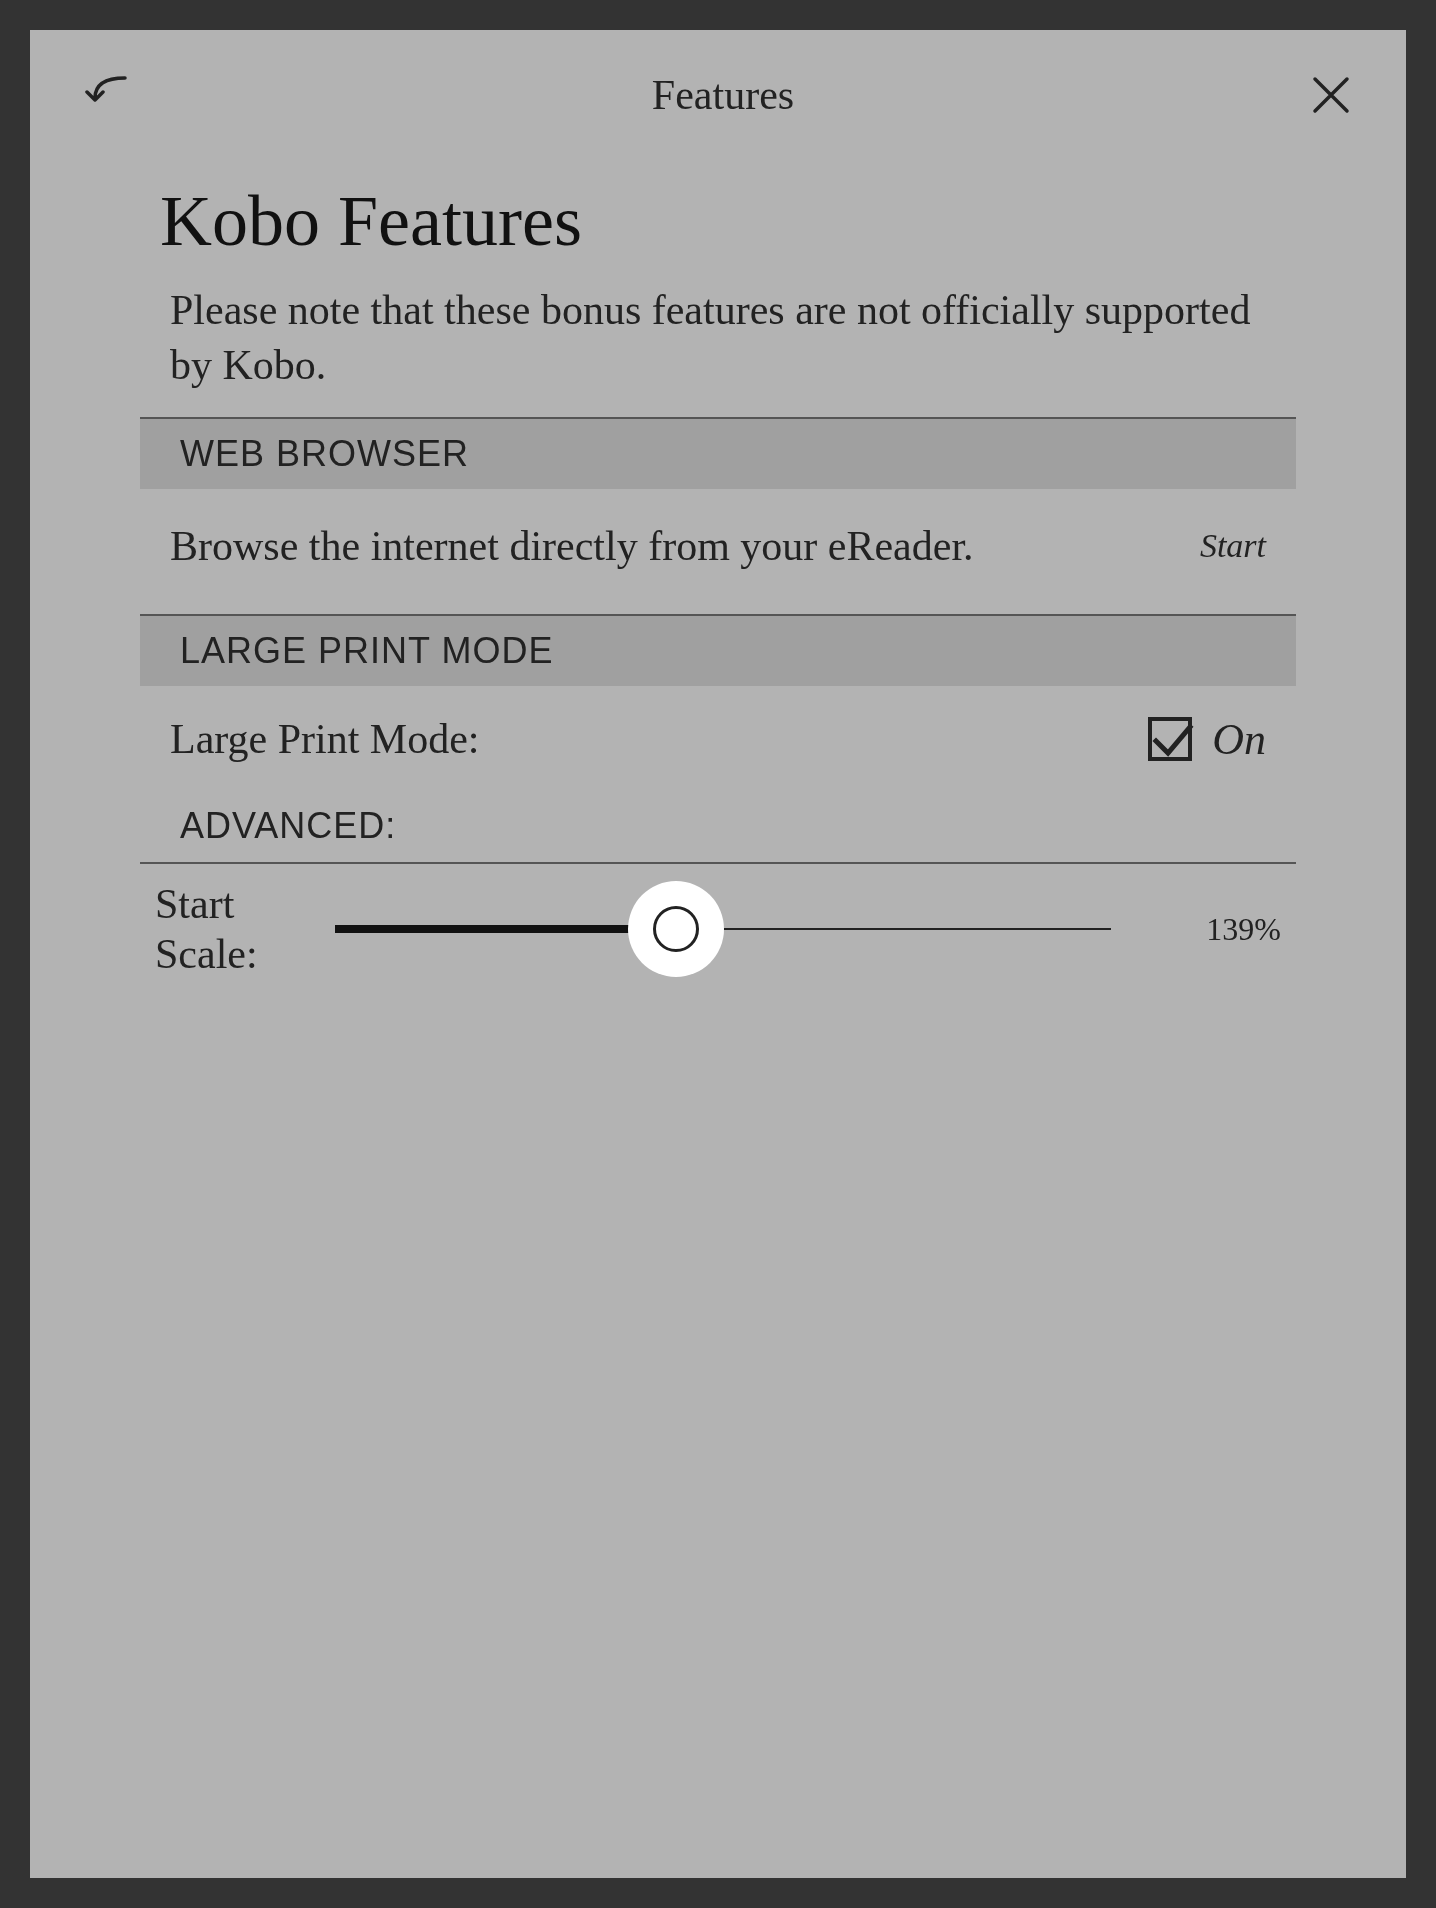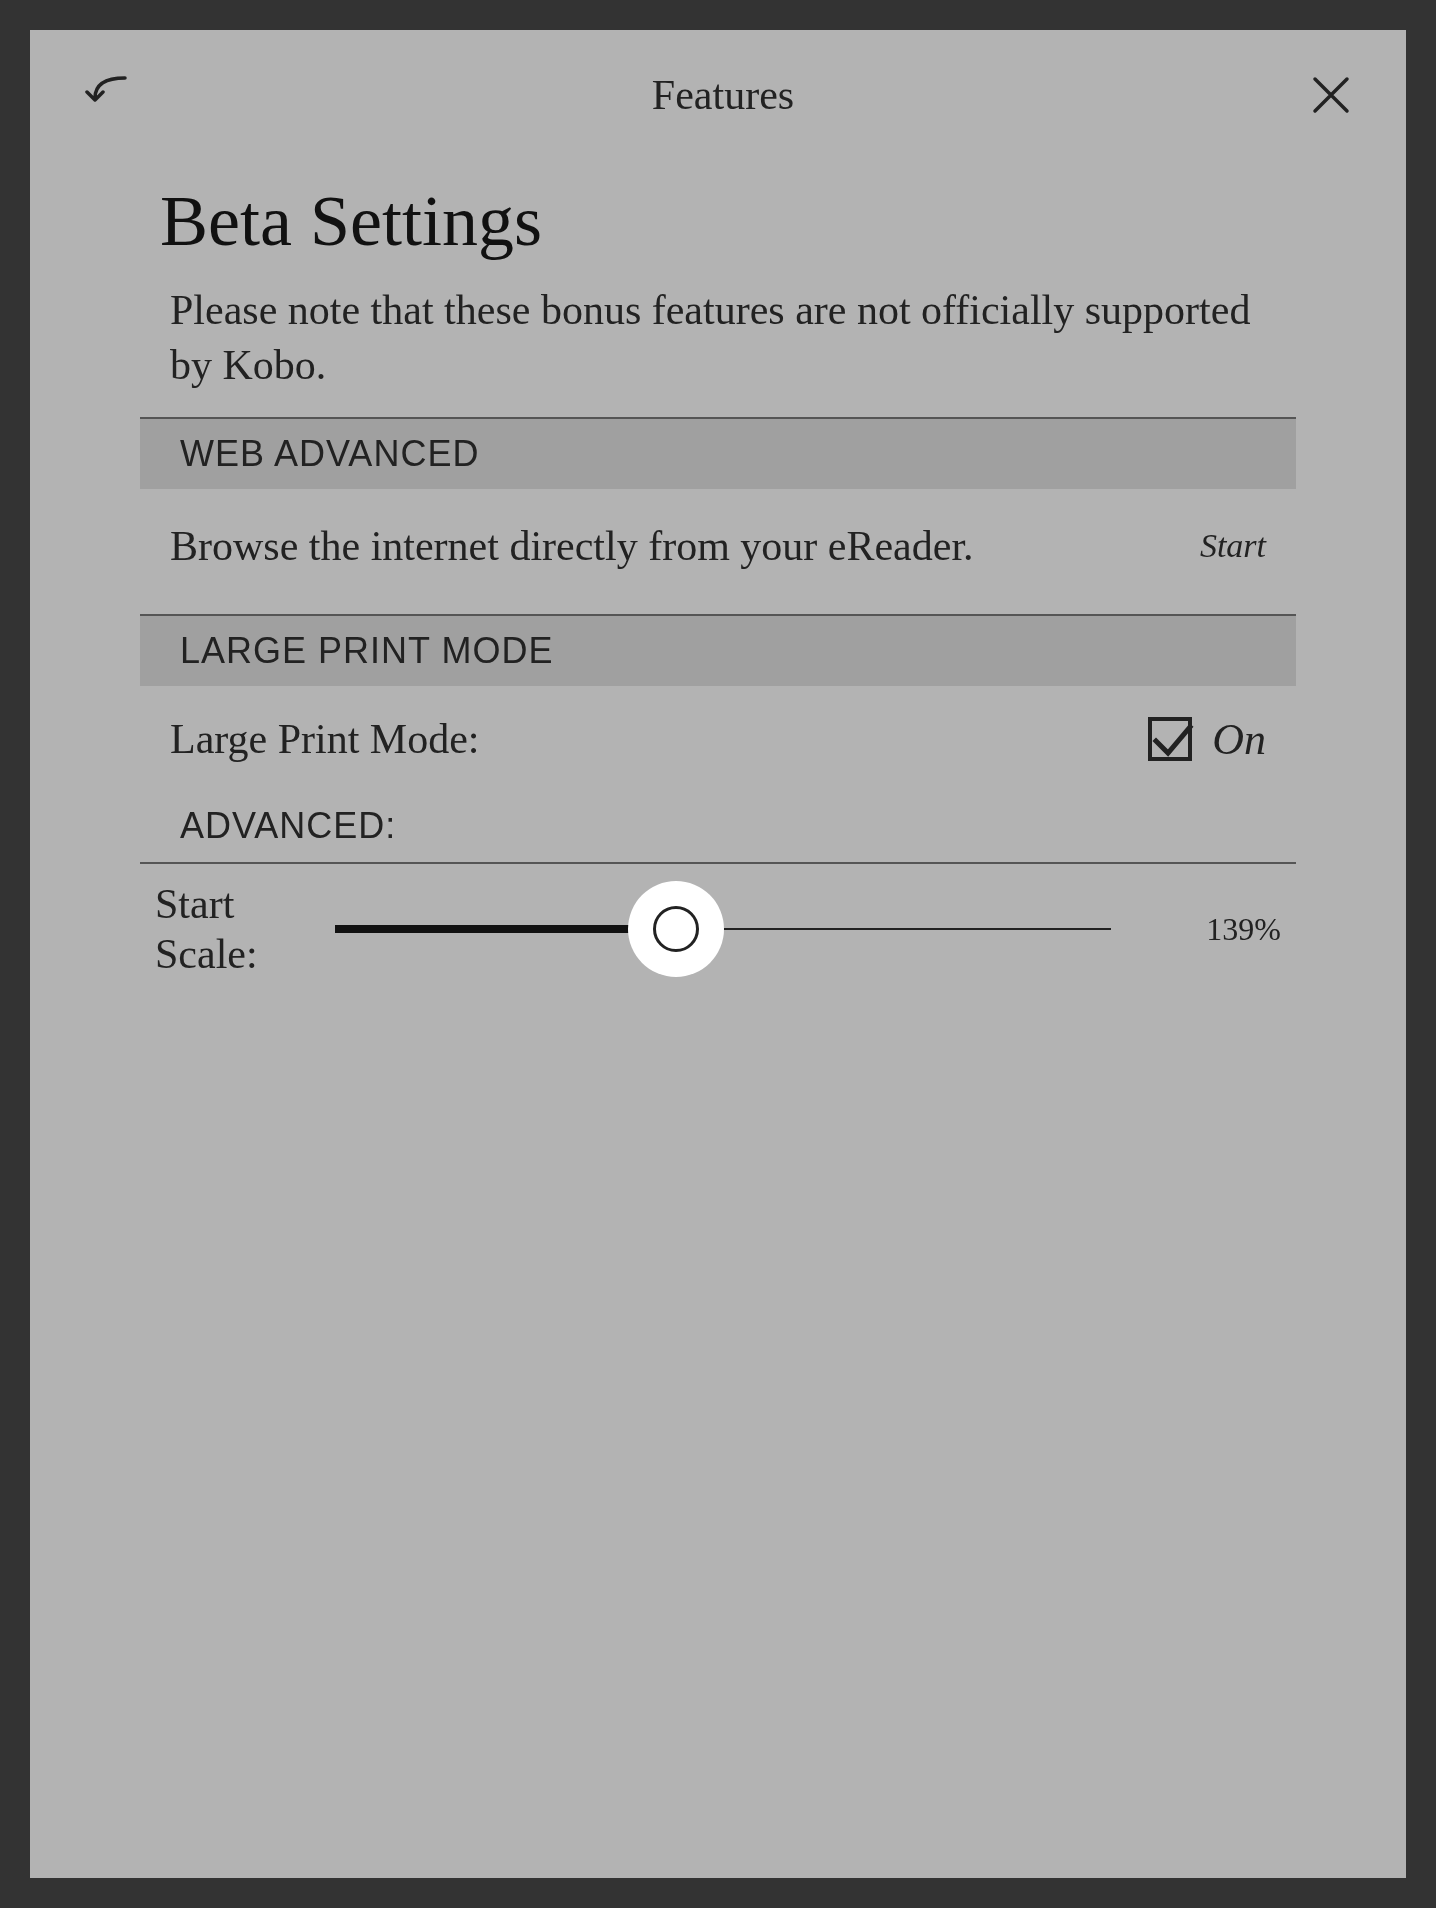--- a/index.html
+++ b/index.html
@@ -213,24 +213,24 @@
     </div>
     <div class="header-title">Features</div>
     <div class="close-icon">
       <svg viewBox="0 0 40 40" width="40" height="40">
         <path d="M 4 4 L 36 36 M 36 4 L 4 36" stroke="#222" stroke-width="3.5" fill="none" stroke-linecap="round"></path>
       </svg>
     </div>
   </div>
 
   <div class="content">
-    <h1 class="page-title">Beta Settings</h1>
+    <h1 class="page-title">Kobo Features</h1>
     <p class="page-subtitle">Please note that these bonus features are not officially supported by Kobo.</p>
 
-    <div class="section-header">WEB ADVANCED</div>
+    <div class="section-header">WEB BROWSER</div>
     <div class="section-body">
       <div class="section-desc">Browse the internet directly from your eReader.</div>
       <div class="start-btn">Start</div>
     </div>
 
     <div class="section-header">LARGE PRINT MODE</div>
 
     <div class="lpm-row">
       <div class="lpm-label">Large Print Mode:</div>
       <div class="lpm-toggle">

